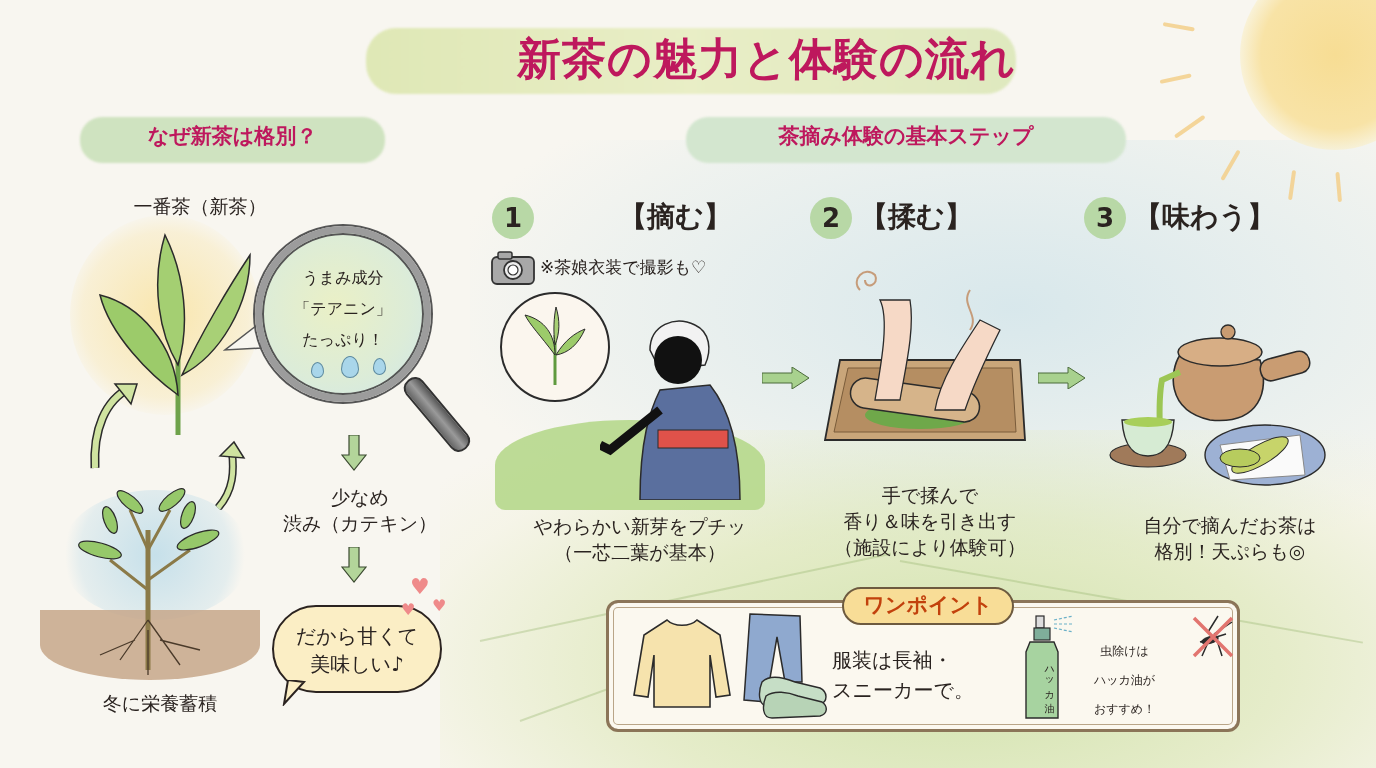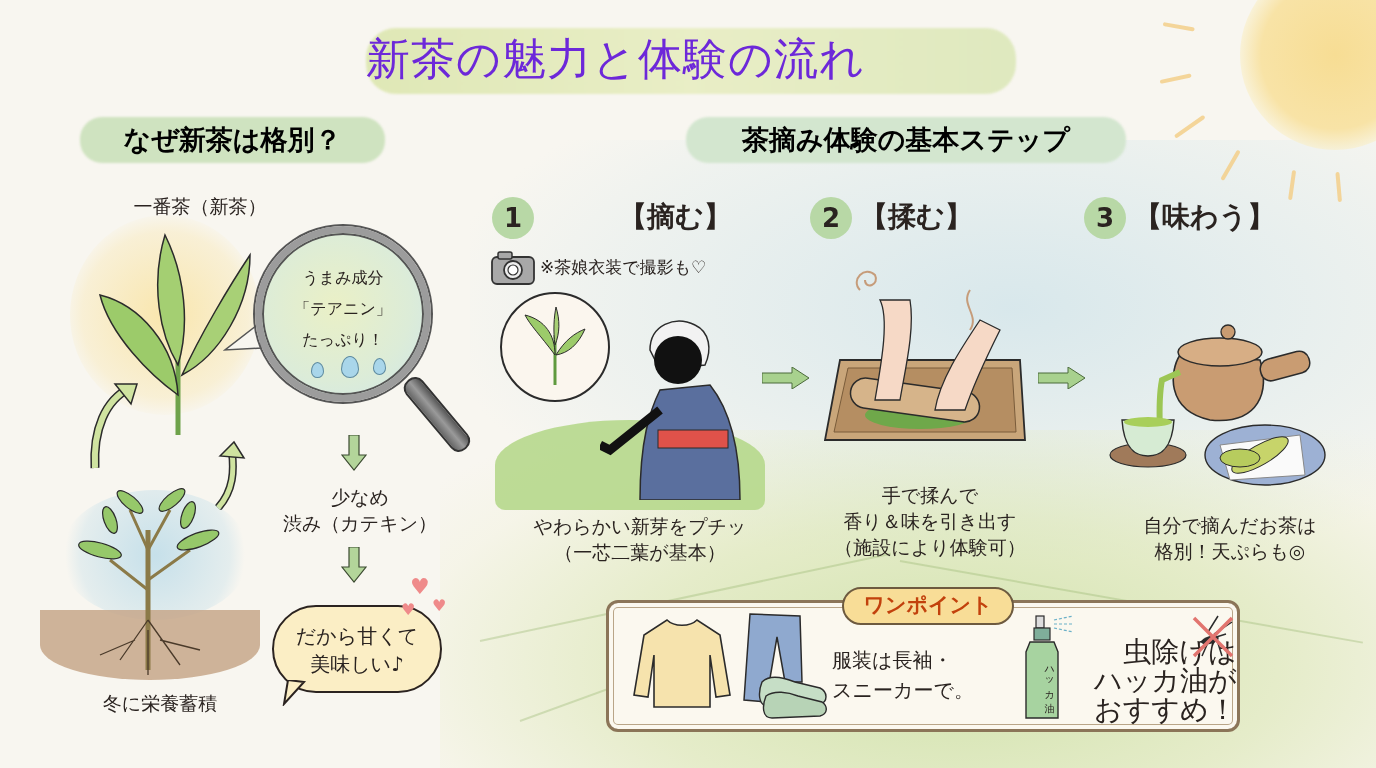--- a/index.html
+++ b/index.html
@@ -17,25 +17,25 @@
   .wash-field { left: 440px; top: 430px; width: 936px; height: 338px;
     background: radial-gradient(ellipse at 55% 70%, rgba(196,220,150,0.75), rgba(214,228,170,0.55) 45%, rgba(235,238,200,0.2) 75%, rgba(248,246,240,0) 90%); }
   .field-line { height: 2px; background: rgba(150,180,110,0.35); transform-origin: left center; }
   .sun { left: 1240px; top: -40px; width: 190px; height: 190px; border-radius: 50%;
     background: radial-gradient(circle, #f7dd94 0%, #f8e3a6 55%, rgba(250,240,200,0.5) 72%, rgba(250,240,200,0) 78%); }
   .ray { background: #f3cf8a; height: 4px; border-radius: 3px; transform-origin: left center; opacity: 0.85; }
 
   
   .title-bg { left: 366px; top: 28px; width: 650px; height: 66px; border-radius: 30px;
     background: linear-gradient(90deg, #dfe8b6, #e9eec6 50%, #dfe9bf); filter: blur(1px); }
-  .title { left: 366px; top: 30px; width: 650px; text-align: left; font-size: 44px; font-weight: normal; color: #6d28d9; letter-spacing: 1px; }
+  .title { left: 366px; top: 30px; width: 650px; text-align: right; font-size: 44px; font-weight: bold; color: #be185d; letter-spacing: 1px; }
   .sub-bg { border-radius: 22px; background: #cfe3c0; filter: blur(0.8px); }
   .sub-bg-left { left: 80px; top: 117px; width: 305px; height: 46px; }
   .sub-bg-right { left: 686px; top: 117px; width: 440px; height: 46px; background: #d3e6cf; }
-  .sub { font-size: 27px; font-weight: bold; color: #000000; text-align: center; }
+  .sub { font-size: 21px; font-weight: bold; color: #be185d; text-align: center; }
   .sub-left { left: 80px; top: 122px; width: 305px; }
   .sub-right { left: 686px; top: 122px; width: 440px; }
 
   .txt { font-size: 19px; line-height: 26px; text-align: center; color: #2a2320; }
   .txt-sm { font-size: 17px; line-height: 24px; }
 
   
   .num { width: 42px; height: 42px; border-radius: 50%; background: #b8d8a6; font-size: 26px; font-weight: bold; text-align: center; line-height: 42px; color: #2a2320; }
   .step-label { font-size: 28px; font-weight: bold; color: #2a2320; }
 
@@ -252,21 +252,21 @@
 </div>
 
 <svg class="abs" style="left:1018px;top:614px;" width="60" height="110" viewBox="0 0 60 110">
   <rect x="18" y="2" width="8" height="12" fill="#ddd" stroke="#2b2b2b" stroke-width="1.2"></rect>
   <rect x="16" y="14" width="16" height="12" fill="#7fae9a" stroke="#2b2b2b" stroke-width="1.2"></rect>
   <path d="M12 28 L36 28 L40 38 L40 104 L8 104 L8 38 Z" fill="#a7d3a0" stroke="#2b2b2b" stroke-width="1.4"></path>
   <path d="M36 6 L55 2 M36 10 L56 10 M36 14 L55 18" stroke="#6ab0c8" stroke-width="1.2" stroke-dasharray="3 2"></path>
 </svg>
 <div class="abs" style="left:1029px;top:660px;width:26px;font-size:10px;line-height:11px;text-align:center;writing-mode:vertical-rl;color:#2a2320;">ハッカ油</div>
 
-<div class="abs txt" style="left:1094px;top:637px;text-align:right;font-size:28px;line-height:29px;">
+<div class="abs txt" style="left:1094px;top:637px;text-align:center;font-size:12px;line-height:29px;">
   <div>虫除けは</div>
   <div>ハッカ油が</div>
   <div>おすすめ！</div>
 </div>
 <svg class="abs" style="left:1188px;top:612px;" width="50" height="50" viewBox="0 0 50 50">
   <path d="M12 30 L38 22 M22 26 L14 44 M28 25 L34 44 M20 20 L30 4 M26 22 L44 10" stroke="#2b2b2b" stroke-width="1.5"></path>
   <ellipse cx="22" cy="28" rx="9" ry="4" fill="#2b2b2b" transform="rotate(-15 22 28)"></ellipse>
   <path d="M6 6 L44 44 M44 6 L6 44" stroke="#e2756f" stroke-width="3.5"></path>
 </svg>
 

